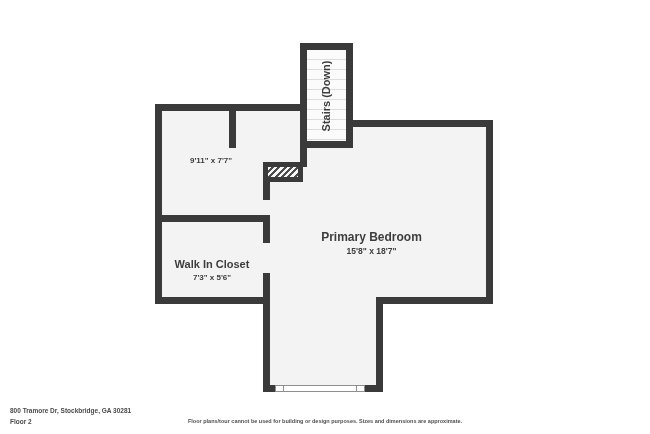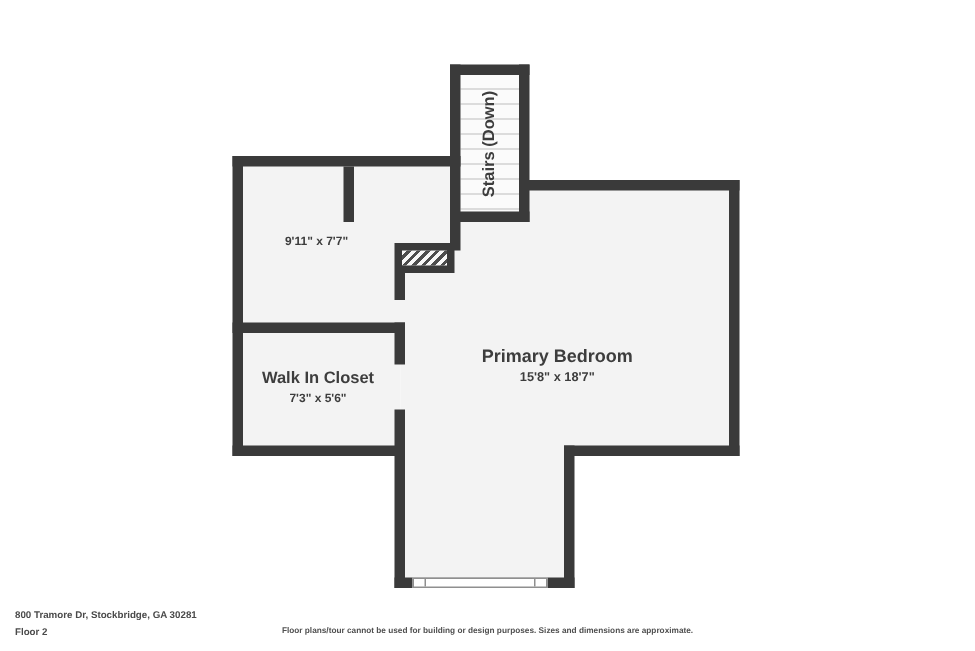--- a/index.html
+++ b/index.html
@@ -36,21 +36,21 @@
   }
   .window .pane{position:absolute;top:0;width:1px;height:5px;background:#8f8f8f;}
   .window .pane.left{left:7px;}
   .window .pane.right{right:7px;}
   .room-label{position:absolute;text-align:center;color:var(--text);}
   .room-label .room-name{font-weight:bold;}
   .room-label .room-dims{font-weight:bold;}
   .label-bathroom{left:171px;top:153px;width:80px;}
   .label-bathroom .room-name{font-size:11px;line-height:13px;}
   .label-bathroom .room-dims{font-size:8px;margin-top:3px;}
-  .label-closet{left:152px;top:246px;width:120px;}
+  .label-closet{left:152px;top:258px;width:120px;}
   .label-closet .room-name{font-size:11px;line-height:13px;}
   .label-closet .room-dims{font-size:8px;margin-top:2px;}
   .label-bedroom{left:269px;top:230px;width:205px;text-align:center;}
   .label-bedroom .room-name{font-size:12px;line-height:14px;}
   .label-bedroom .room-dims{font-size:8.5px;margin-top:2px;}
   .label-stairs{
     position:absolute;left:307px;top:50px;width:39px;height:91px;
     display:flex;align-items:center;justify-content:center;
   }
   .label-stairs .room-name{

